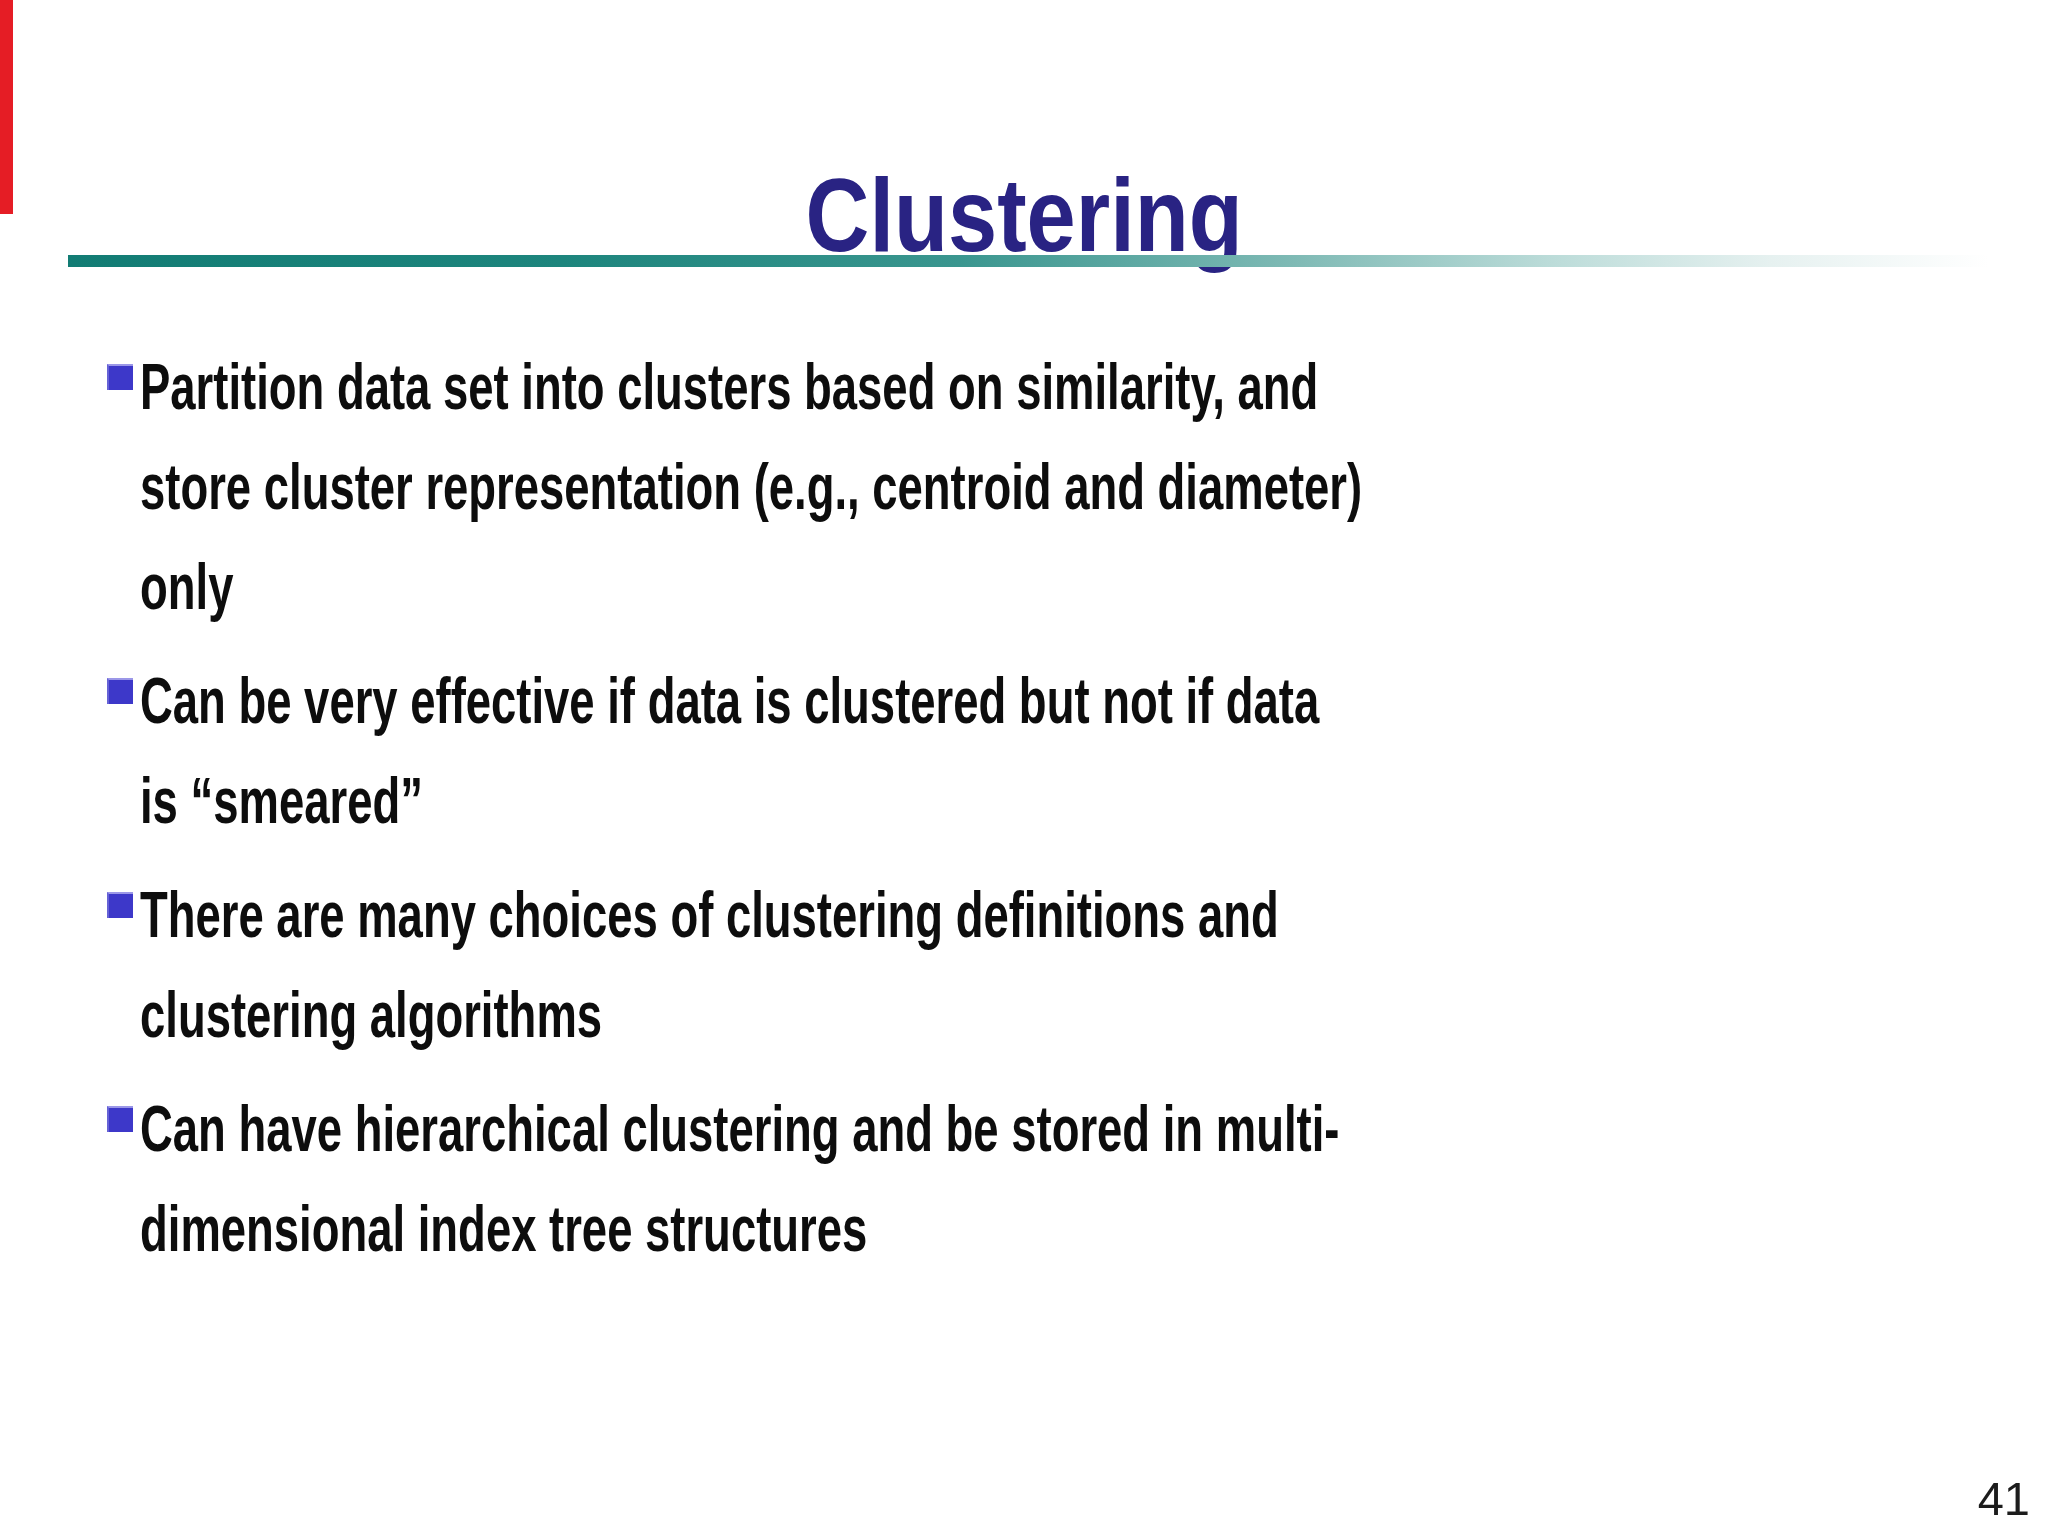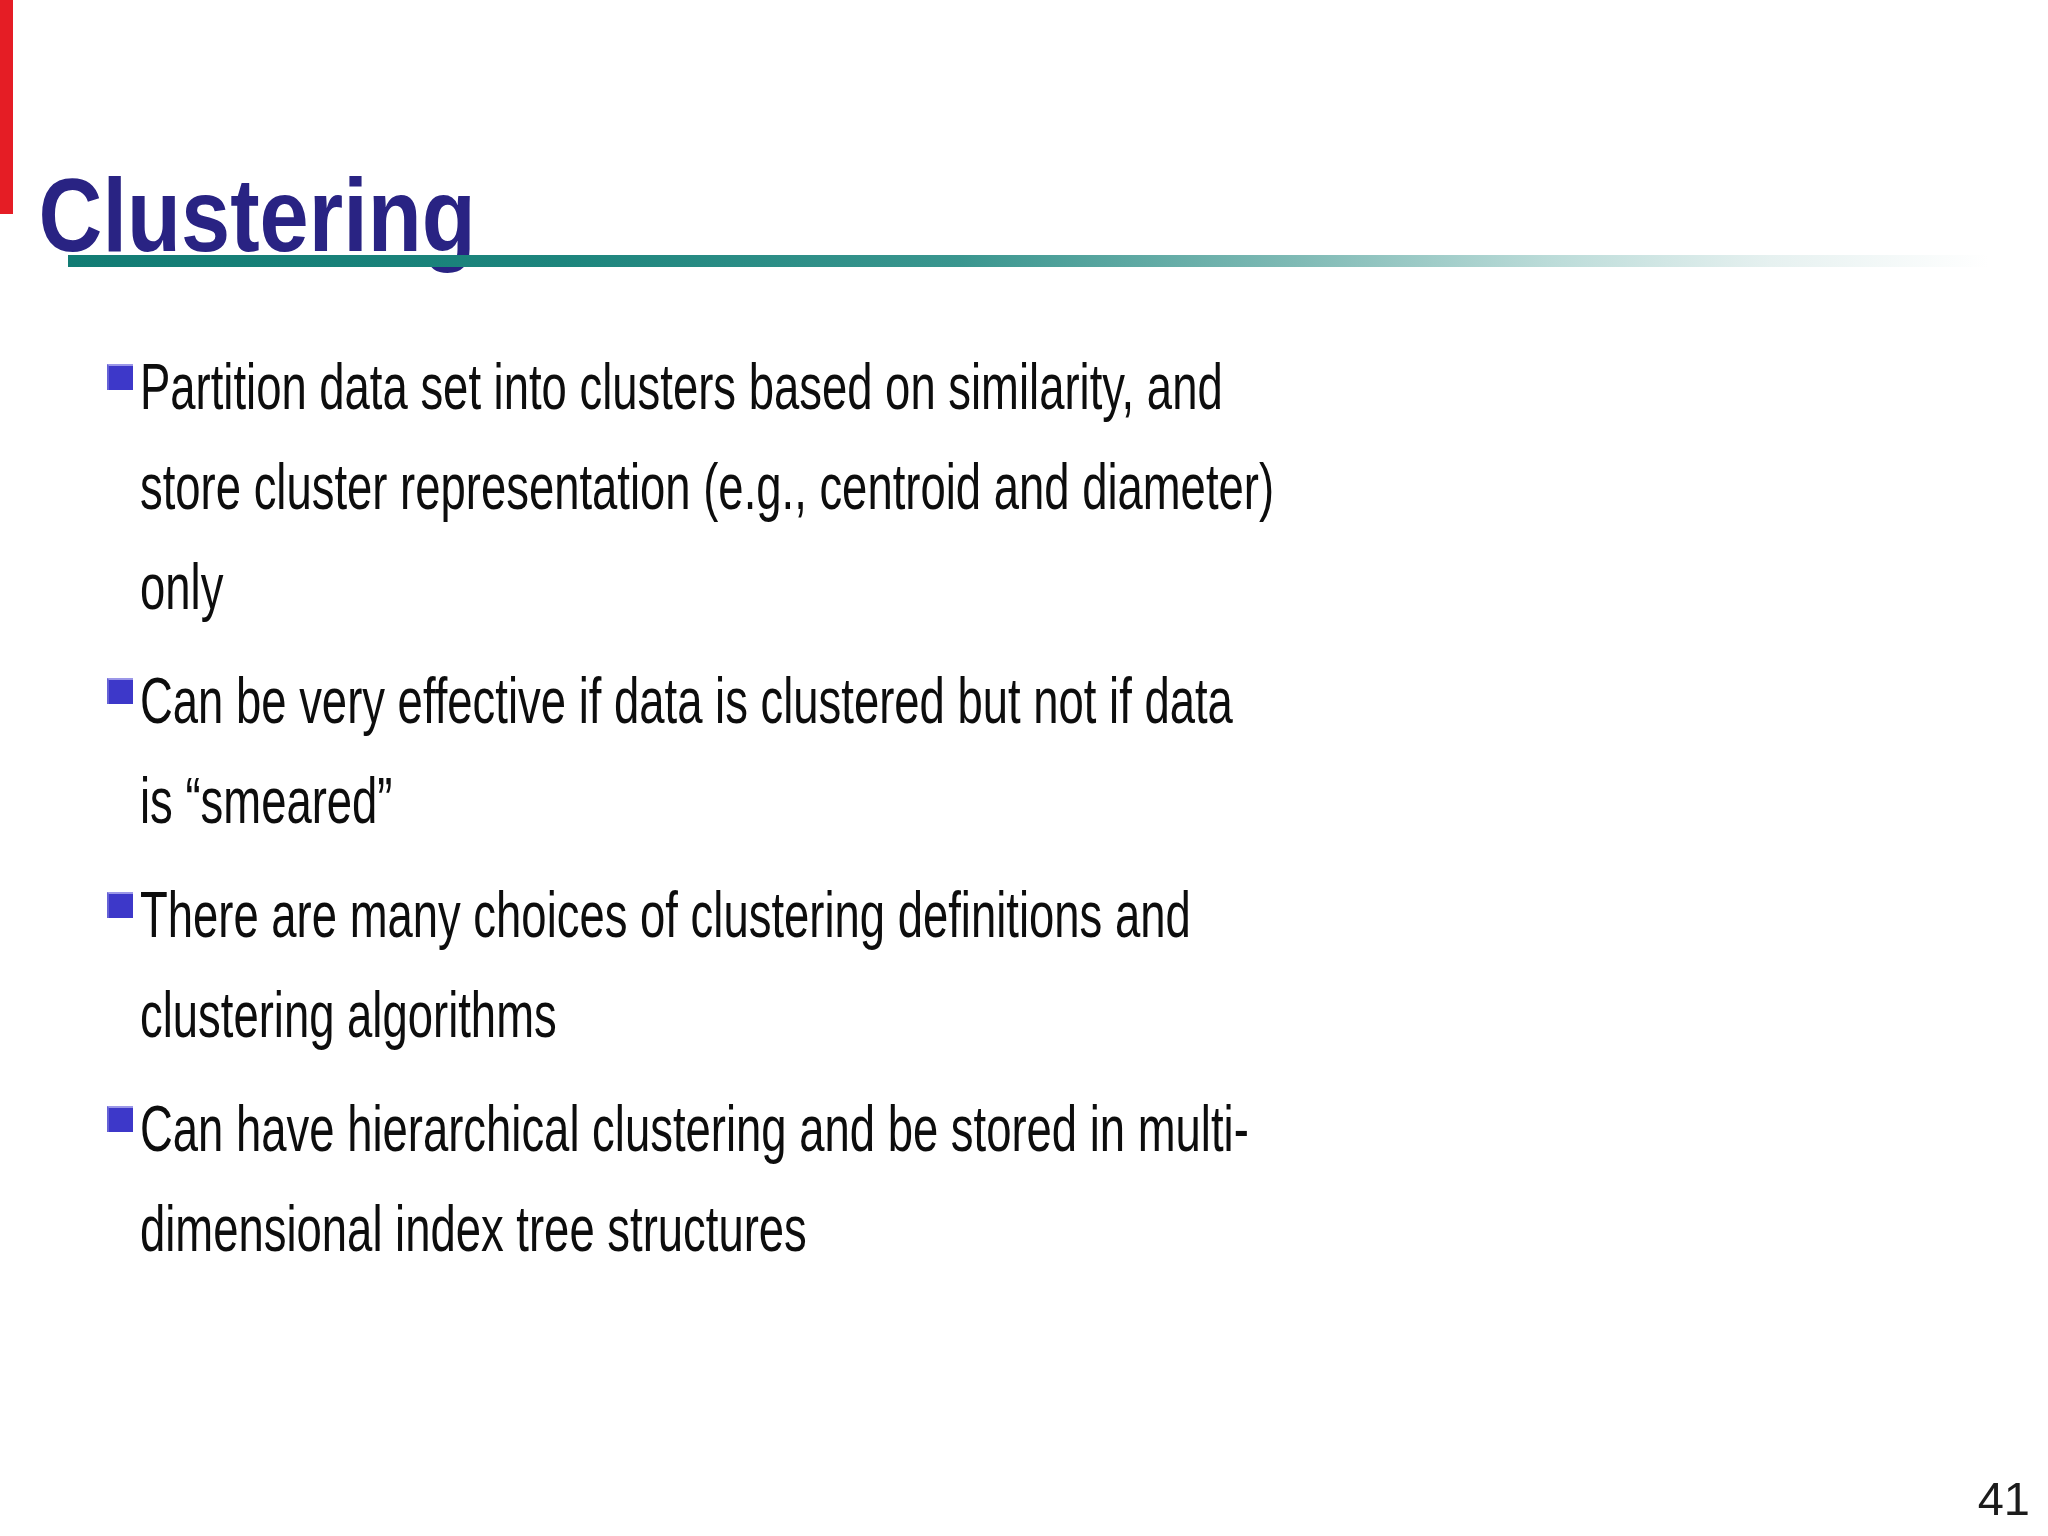--- a/index.html
+++ b/index.html
@@ -21,21 +21,21 @@
     top: 0;
     width: 13px;
     height: 214px;
     background: #e51d25;
   }
   .slide-title {
     position: absolute;
     top: 88px;
     left: 0;
     width: 2048px;
-    text-align: left;
+    text-align: center;
     font-size: 104px;
     font-weight: bold;
     color: #292383;
     line-height: 1.1;
     letter-spacing: 0;
   }
   .slide-title .squeeze {
     display: inline-block;
     transform: scaleX(0.85);
     transform-origin: center top;
@@ -58,20 +58,21 @@
   .bullet-list {
     position: absolute;
     left: 0;
     top: 337px;
     width: 2048px;
   }
   .bullet-row {
     position: relative;
     padding-left: 140px;
     margin-bottom: 14px;
+    font-weight: bold;
   }
   .bullet-marker {
     position: absolute;
     left: 107px;
     top: 27px;
     width: 26px;
     height: 26px;
     background: #3d38c9;
     border-top: 2px solid #9b97e8;
     border-left: 2px solid #6662d6;

